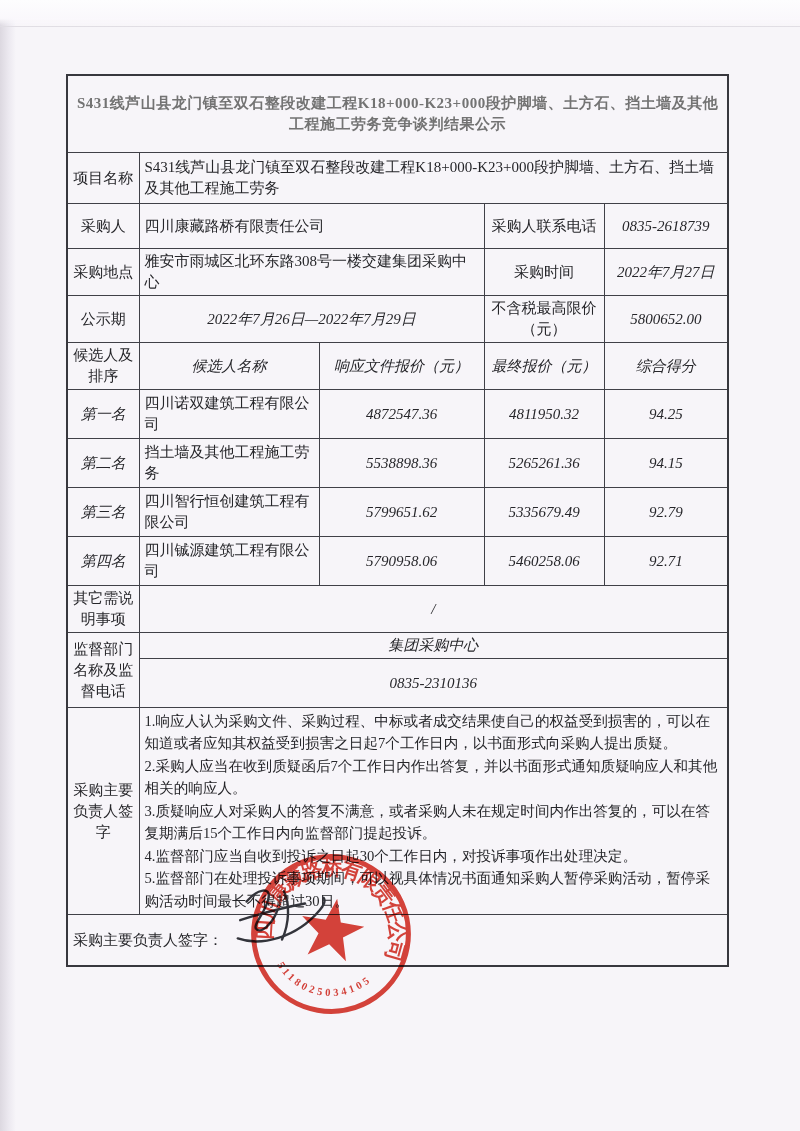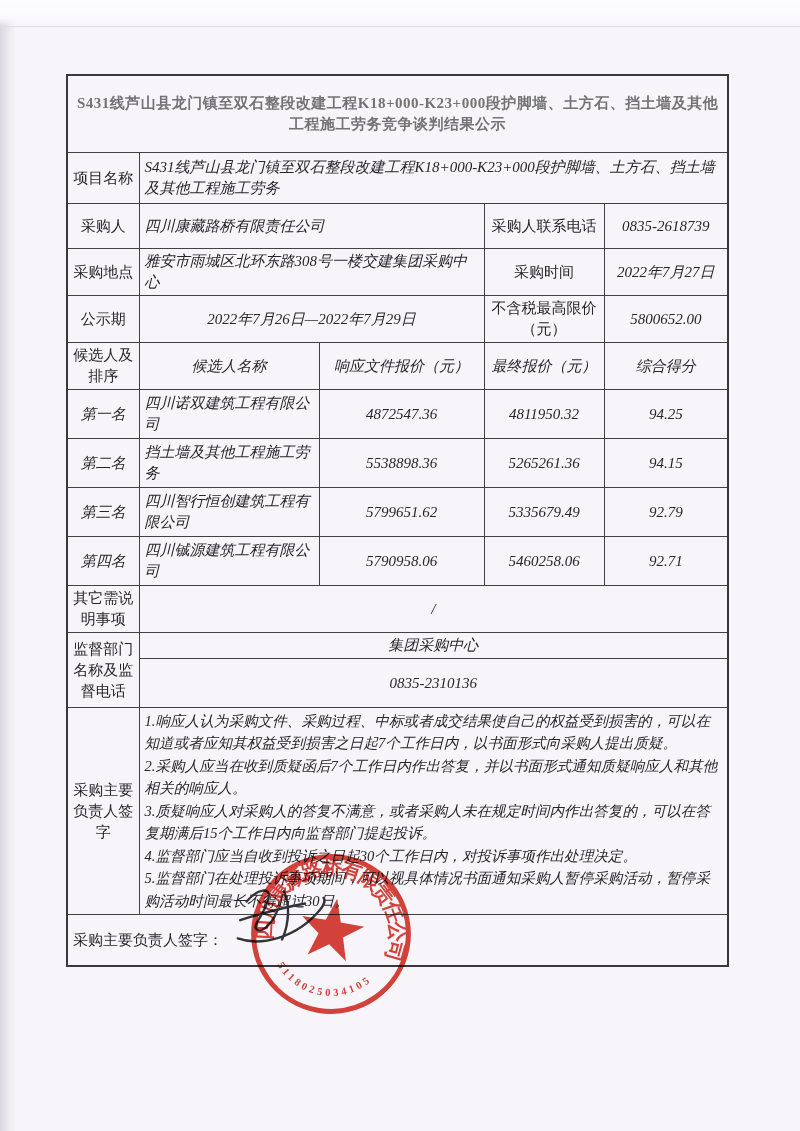--- a/index.html
+++ b/index.html
@@ -31,22 +31,22 @@
     word-break:break-all;
   }
   td.title-cell{
     height:72px;text-align:center;font-weight:bold;
     font-size:19px;line-height:1.75;letter-spacing:.5px;color:#737373;
     padding:2px 14px;
   }
   td.lbl{font-size:14.5px;padding:2px 4px;text-align:center;}
   td.lbl2{font-size:14.5px;text-align:center;padding:2px 3px;}
   td.c{text-align:center;font-style:italic;}
-  td.name{text-align:left;line-height:1.35;font-style:italic;}
-  td.notes-cell{padding:4px 8px;vertical-align:middle;font-style:italic;}
+  td.name{text-align:left;line-height:1.35;}
+  td.notes-cell{padding:4px 8px;vertical-align:middle;}
   .note-line{font-size:14.6px;line-height:1.54;text-align:left;}
   td.sign-cell{height:46px;font-size:15px;padding-left:6px;margin-left:40px;}
   .h50{height:46px}.h44{height:40px}.h46{height:42px}.h48{height:44px}
   .hdr{height:40px}
   .sig-svg{position:absolute;left:232px;top:882px;pointer-events:none;}
   .stamp{
     position:absolute;left:246px;top:846px;width:170px;height:176px;
     mix-blend-mode:multiply;opacity:.93;
     transform:rotate(10deg);
     pointer-events:none;

